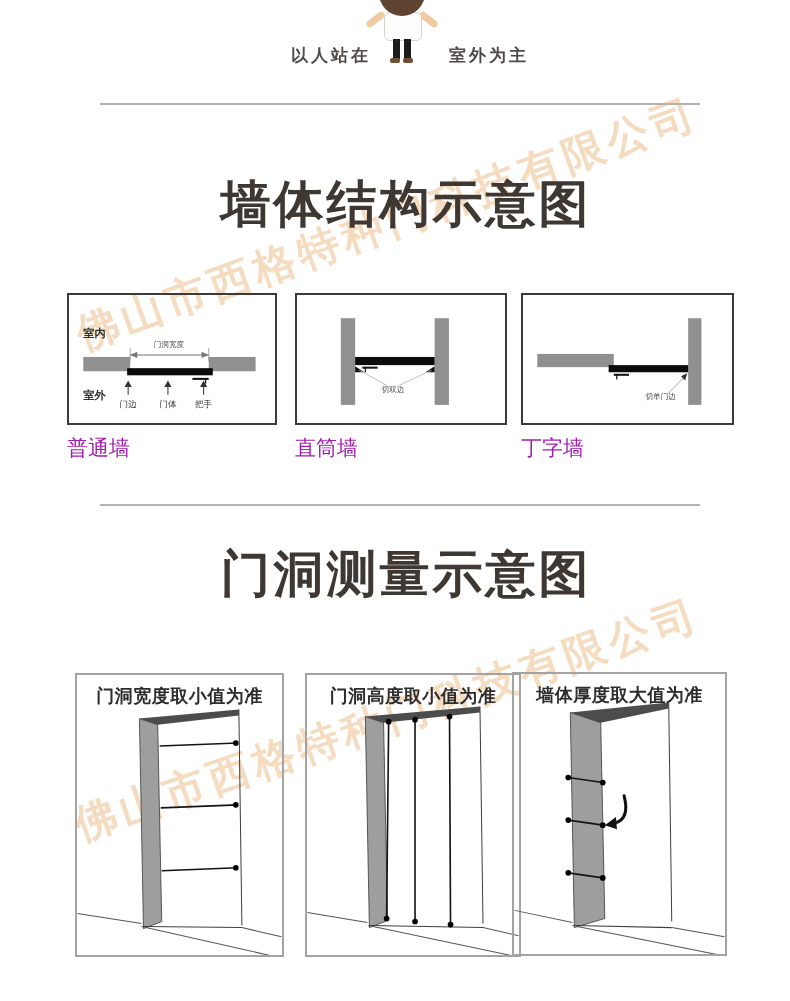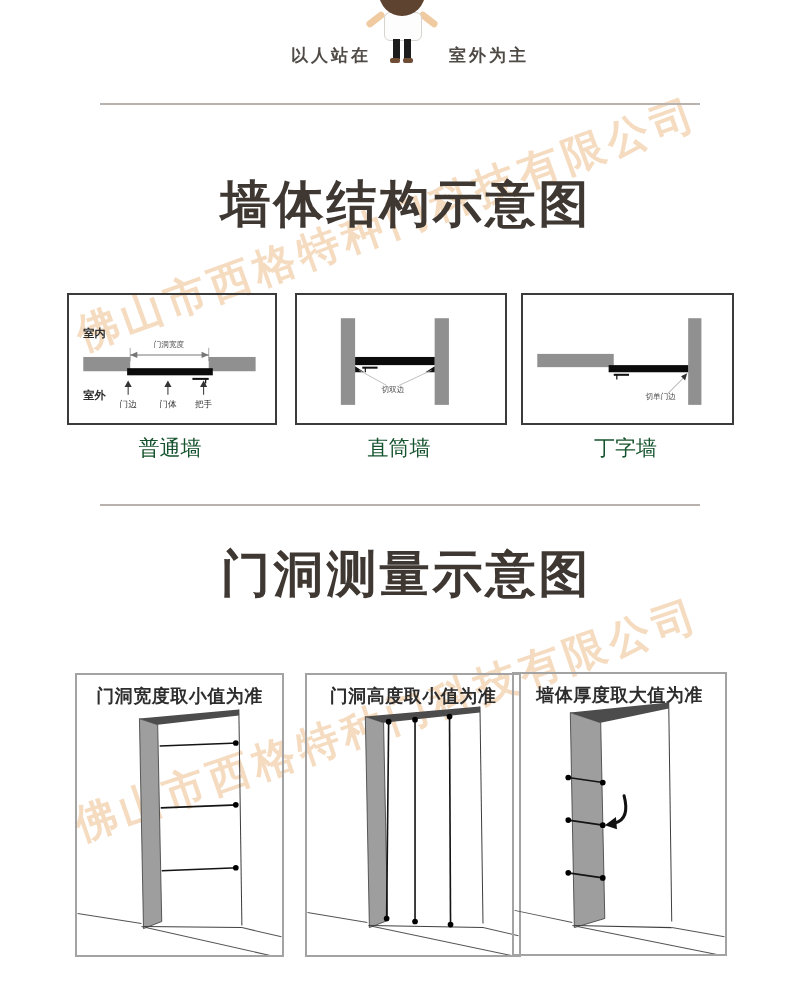--- a/index.html
+++ b/index.html
@@ -33,21 +33,21 @@
   .div1{top:103px;} .div2{top:504px;}
   .title{position:absolute;left:0;width:790px;margin:11px;text-align:center;
          font-size:50px;font-weight:700;letter-spacing:3px;color:#3e3732;z-index:1;}
   .t1{top:160px;} .t2{top:530px;}
   
   .dbox{position:absolute;border:2px solid #3b3b3b;background:transparent;z-index:1;text-decoration:underline;}
   .b1a{left:67px;top:293px;width:206px;height:128px;}
   .b2a{left:295px;top:293px;width:208px;height:128px;}
   .b3a{left:521px;top:293px;width:209px;height:128px;}
   .dbox svg{display:block;width:100%;height:100%;}
-  .caption{position:absolute;top:434px;text-align:center;font-size:21px;color:#14532d;z-index:1;}
+  .caption{position:absolute;top:434px;text-align:left;font-size:21px;color:#a21caf;z-index:1;}
   .c1{left:67px;width:206px;} .c2{left:295px;width:208px;} .c3{left:521px;width:209px;}
   
   .mbox{position:absolute;border:2px solid #a3a3a3;background:transparent;z-index:1;}
   .m1{left:75px;top:673px;width:205px;height:280px;}
   .m2{left:305px;top:673px;width:212px;height:280px;}
   .m3{left:512px;top:672px;width:211px;height:280px;}
   .mbox .mtitle{position:absolute;left:0;top:9px;width:100%;text-align:center;
                 font-size:18px;font-weight:700;color:#2d2d2d;letter-spacing:0.5px;}
   .mbox svg{position:absolute;left:0;top:0;width:100%;height:100%;}
   svg text{font-family:"Liberation Sans",sans-serif;}

